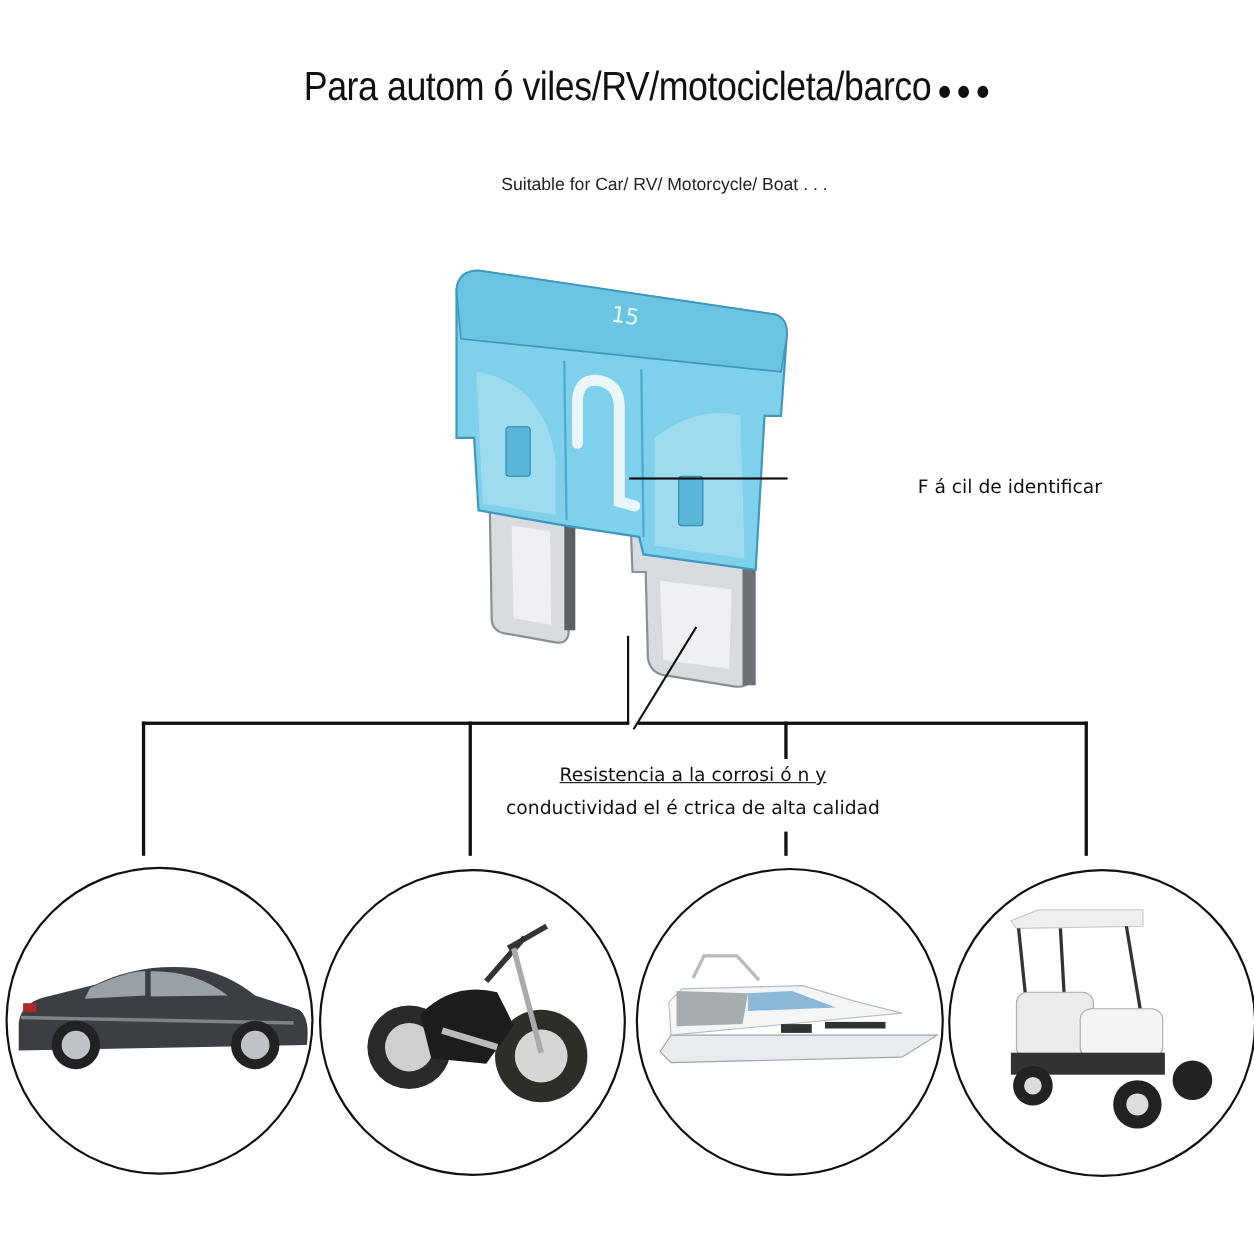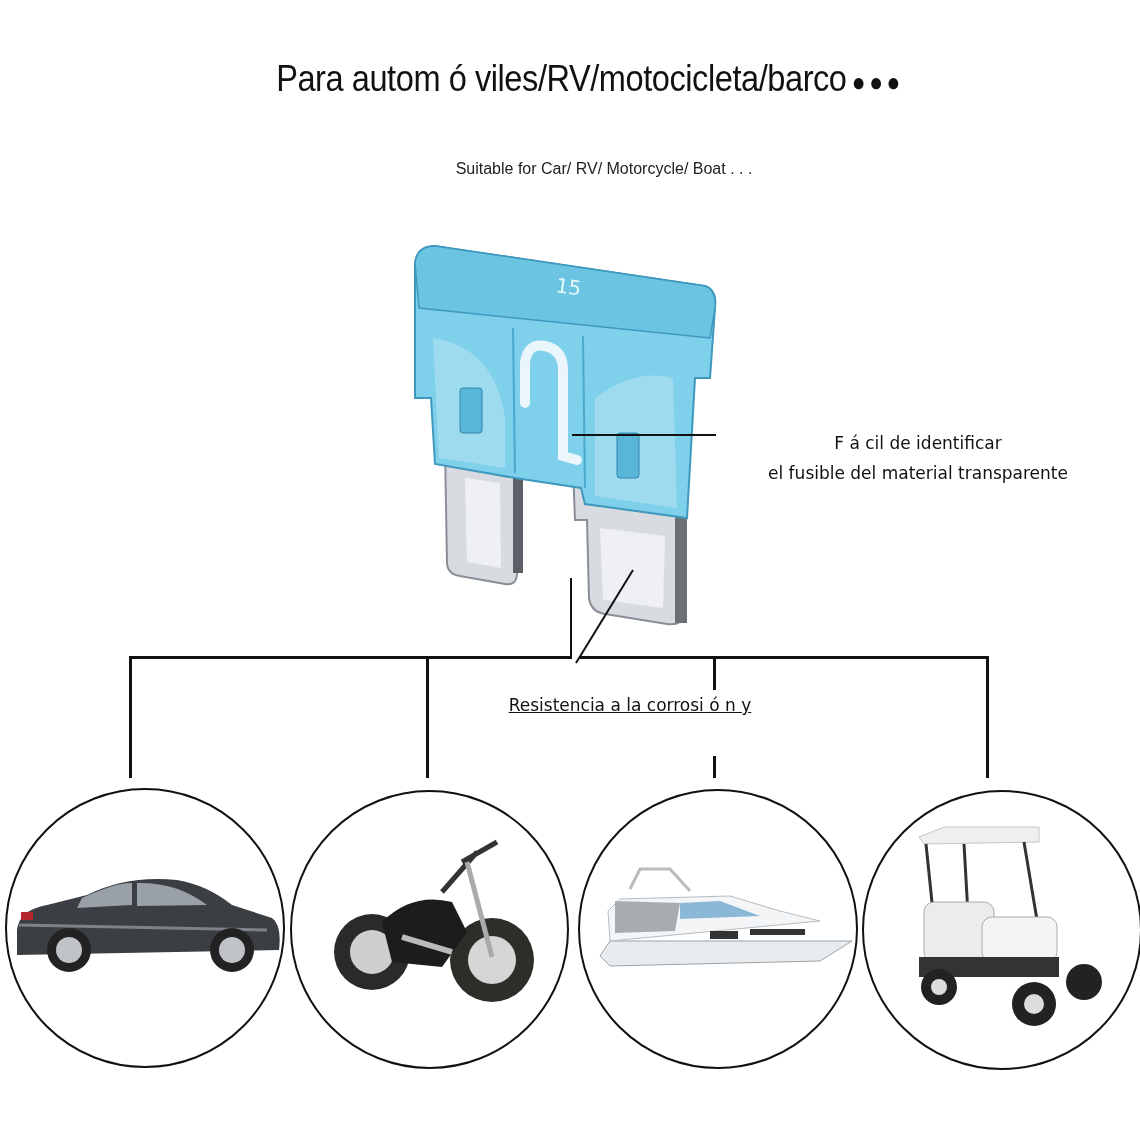--- a/index.html
+++ b/index.html
@@ -41,37 +41,37 @@
     <rect x="212" y="205" width="22" height="45" rx="3" fill="#5ab6d8" stroke="#2f86ab"></rect>
 
     <path d="M120 175 L120 135 Q122 115 140 118 Q158 122 158 142 L158 228 L172 232" fill="none" stroke="#eaf6fb" stroke-width="10" stroke-linecap="round"></path>
     <path d="M108 100 L110 245 M178 108 L180 260" stroke="#4aa9cd" stroke-width="2" fill="none"></path>
   </svg>
 </div>
 
 <div class="line" style="left:572px; top:434px; width:144px; height:2px;"></div>
 <div class="abs callout" style="left:748px; top:392px; width:340px;margin-top:36px;">
   <div>F á cil de identificar</div>
-  <div>el fusible del material transparente</div>
 </div>
 
 <div class="line" style="left:570px; top:578px; width:2px; height:80px;"></div>
 <svg class="abs" style="left:570px; top:565px;" width="70" height="100">
   <line x1="63" y1="5" x2="6" y2="98" stroke="#111" stroke-width="2"></line>
 </svg>
 <div class="line" style="left:129px; top:656px; width:443px; height:3px;"></div>
 <div class="line" style="left:580px; top:656px; width:409px; height:3px;"></div>
 <div class="line" style="left:129px; top:656px; width:3px; height:122px;"></div>
 <div class="line" style="left:426px; top:656px; width:3px; height:122px;"></div>
 <div class="line" style="left:713px; top:656px; width:3px; height:34px;"></div>
 <div class="line" style="left:713px; top:756px; width:3px; height:22px;"></div>
 <div class="line" style="left:986px; top:656px; width:3px; height:122px;"></div>
 
 <div class="abs callout" style="left:420px; top:690px; width:420px;">
   <div style="padding-left:0px;text-decoration:underline;">Resistencia a la corrosi ó n y</div>
+  <div>conductividad el é ctrica de alta calidad</div>
 </div>
 
 <div class="circle" style="left:5px; top:788px; width:276px; height:276px;">
   <svg width="276" height="276" viewBox="0 0 276 276">
     <path d="M10 140 Q12 120 40 115 L80 105 Q120 85 170 90 Q200 95 225 115 L265 128 Q275 135 272 160 L10 165 Z" fill="#3b3e43"></path>
     <path d="M75 108 Q110 92 125 93 L125 115 L70 118 Z" fill="#9aa0a8"></path>
     <path d="M130 93 Q170 92 200 115 L130 116 Z" fill="#9aa0a8"></path>
     <path d="M12 135 L260 140" stroke="#7d8289" stroke-width="3"></path>
     <circle cx="62" cy="160" r="22" fill="#222"></circle>
       <circle cx="62" cy="160" r="13" fill="#bfc3c8"></circle>

